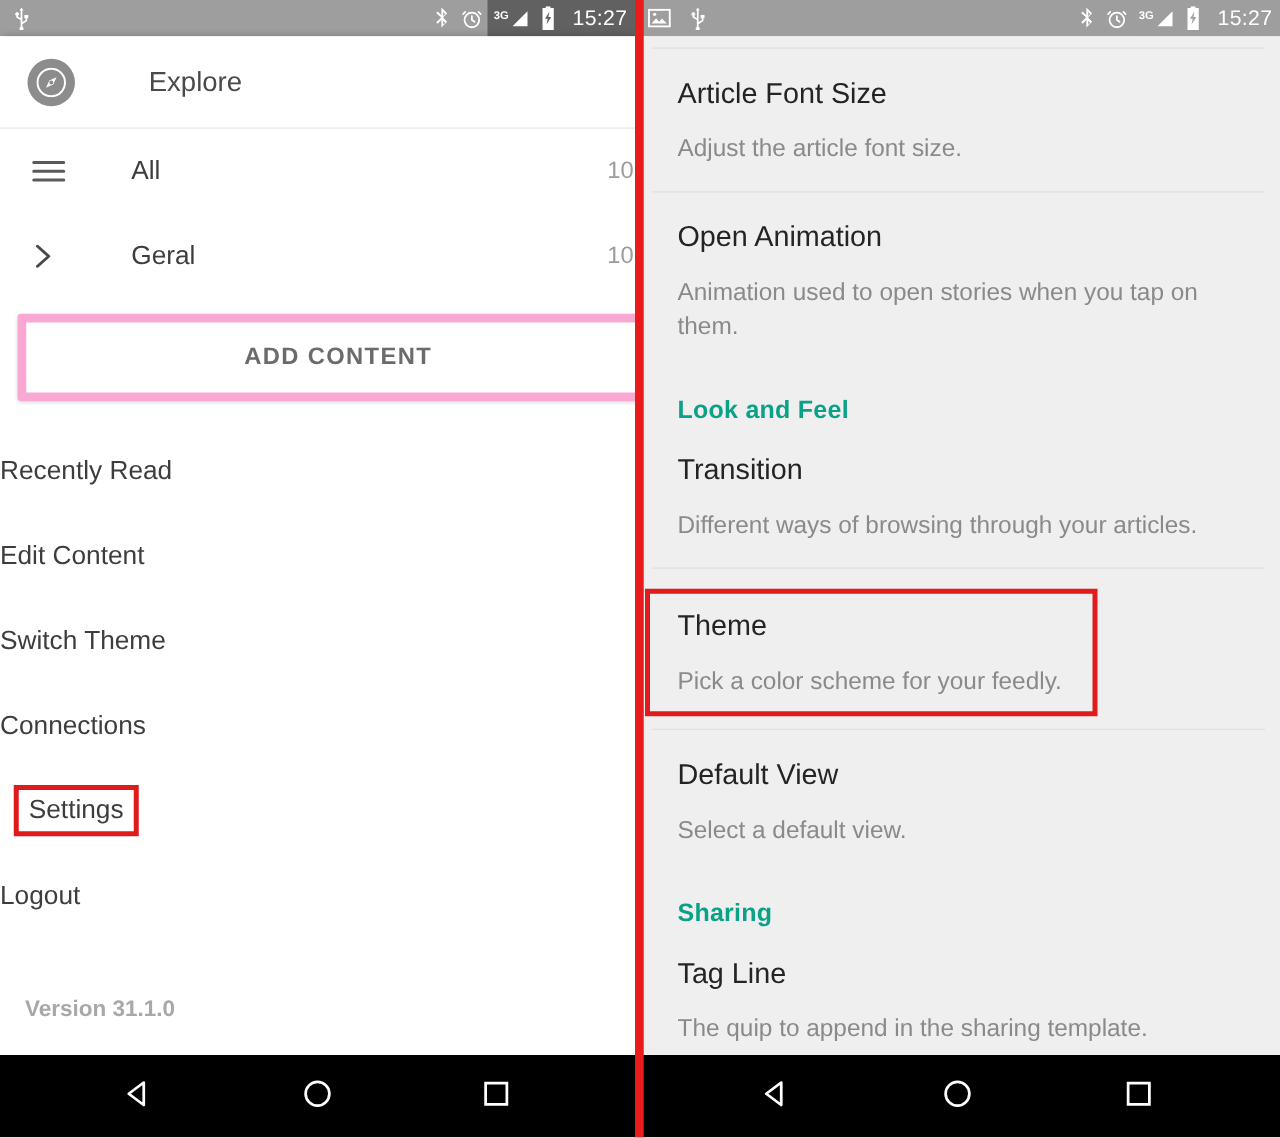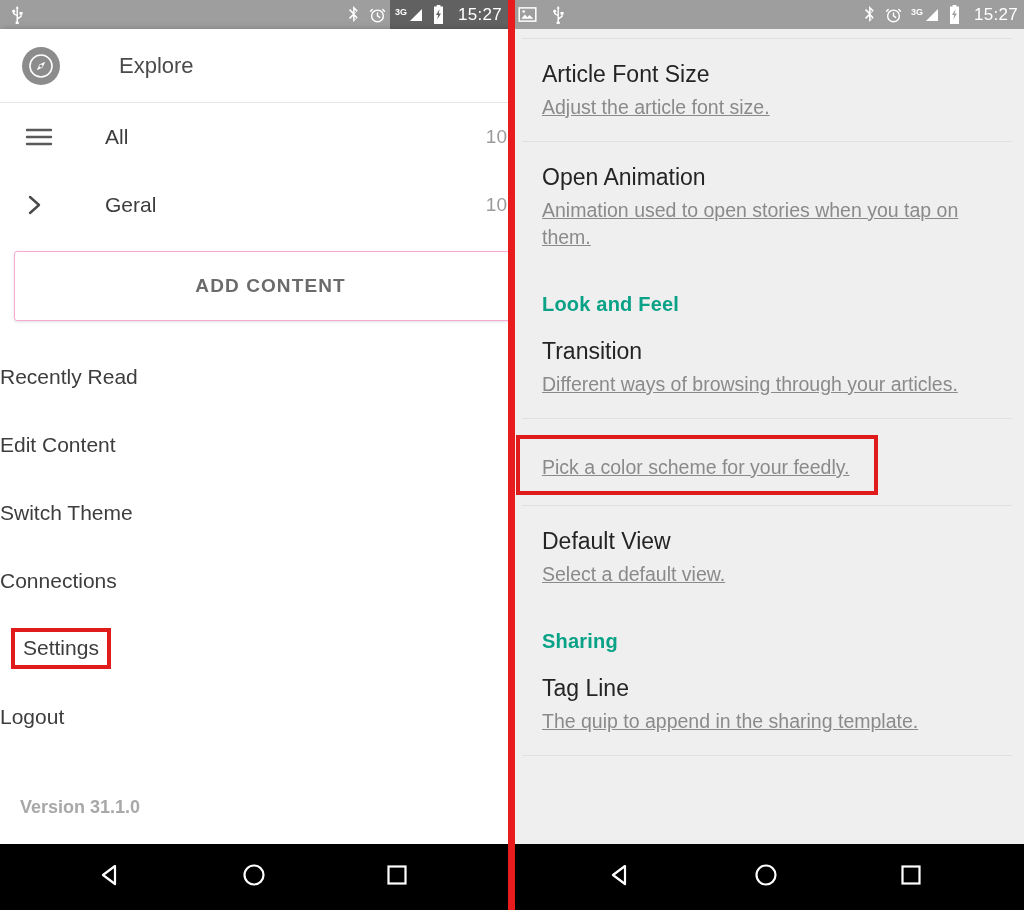--- a/index.html
+++ b/index.html
@@ -77,21 +77,21 @@
   .feed-row {
     display: flex; align-items: center; height: 68px;
     padding: 0 36px 0 24px;
   }
   .feed-ico { width: 42px; flex: none; display: flex; align-items: center; }
   .feed-name { font-size: 21px; color: #3d3d3d; margin-left: 39px; }
   .feed-count { margin-left: auto; font-size: 19px; color: #9b9b9b; }
 
   .add-content-btn {
     margin: 12px 16px 0 14px; height: 70px;
-    border: 1px solid #f9a8d4; border-radius: 3px; background: #ffffff;
+    border: 7px solid #f9a8d4; border-radius: 3px; background: #ffffff;
     display: flex; align-items: center; justify-content: center;
     box-shadow: 0 1px 3px rgba(0,0,0,.12);
     font-size: 19px; font-weight: 700; letter-spacing: 1.1px; color: #6b6b6b;
     cursor: pointer;
   }
 
   .menu-list { margin-top: 22px; }
   .menu-item {
     height: 68px; display: flex; align-items: center;
     font-size: 21px; color: #3d3d3d; cursor: pointer;
@@ -111,23 +111,22 @@
   }
 
   
   .settings-scroll { position: relative; height: 815px; background: #efefef; overflow: hidden; }
   .clip-top { height: 9px; }
   .divider { height: 1px; background: #e0e0e0; margin: 0 12px 0 14px; }
 
   .set-item { padding: 20px 30px 20px 34px; cursor: pointer; position: relative; }
   .set-title { font-size: 23px; color: #242424; font-weight: 400; line-height: 30px; }
   .set-sub {
-    font-size: 19.5px; color: #8a8a8a; line-height: 27px; margin-top: 5px;
+    font-size: 19.5px; color: #8a8a8a; line-height: 27px; margin-top: 17px;
     max-width: 452px;
-    text-decoration: underline;
   }
   .section-head {
     font-size: 20px; font-weight: 700; color: #0aa287;
     padding: 22px 0 0 34px; letter-spacing: .2px;
   }
   .set-item.boxed { margin: 10px 0 4px 0; }
   .boxed-inner {
     position: absolute; left: 8px; right: 146px; top: 6px; bottom: 6px;
     border: 4px solid #e01b1b; pointer-events: none;
   }
@@ -332,20 +331,21 @@
       <div class="section-head">Look and Feel</div>
 
       <div class="set-item">
         <div class="set-title">Transition</div>
         <div class="set-sub">Different ways of browsing through your articles.</div>
       </div>
       <div class="divider"></div>
 
       <div class="set-item boxed">
         <div class="boxed-inner"></div>
+        <div class="set-title">Theme</div>
         <div class="set-sub">Pick a color scheme for your feedly.</div>
       </div>
       <div class="divider"></div>
 
       <div class="set-item">
         <div class="set-title">Default View</div>
         <div class="set-sub">Select a default view.</div>
       </div>
 
       <div class="section-head">Sharing</div>

